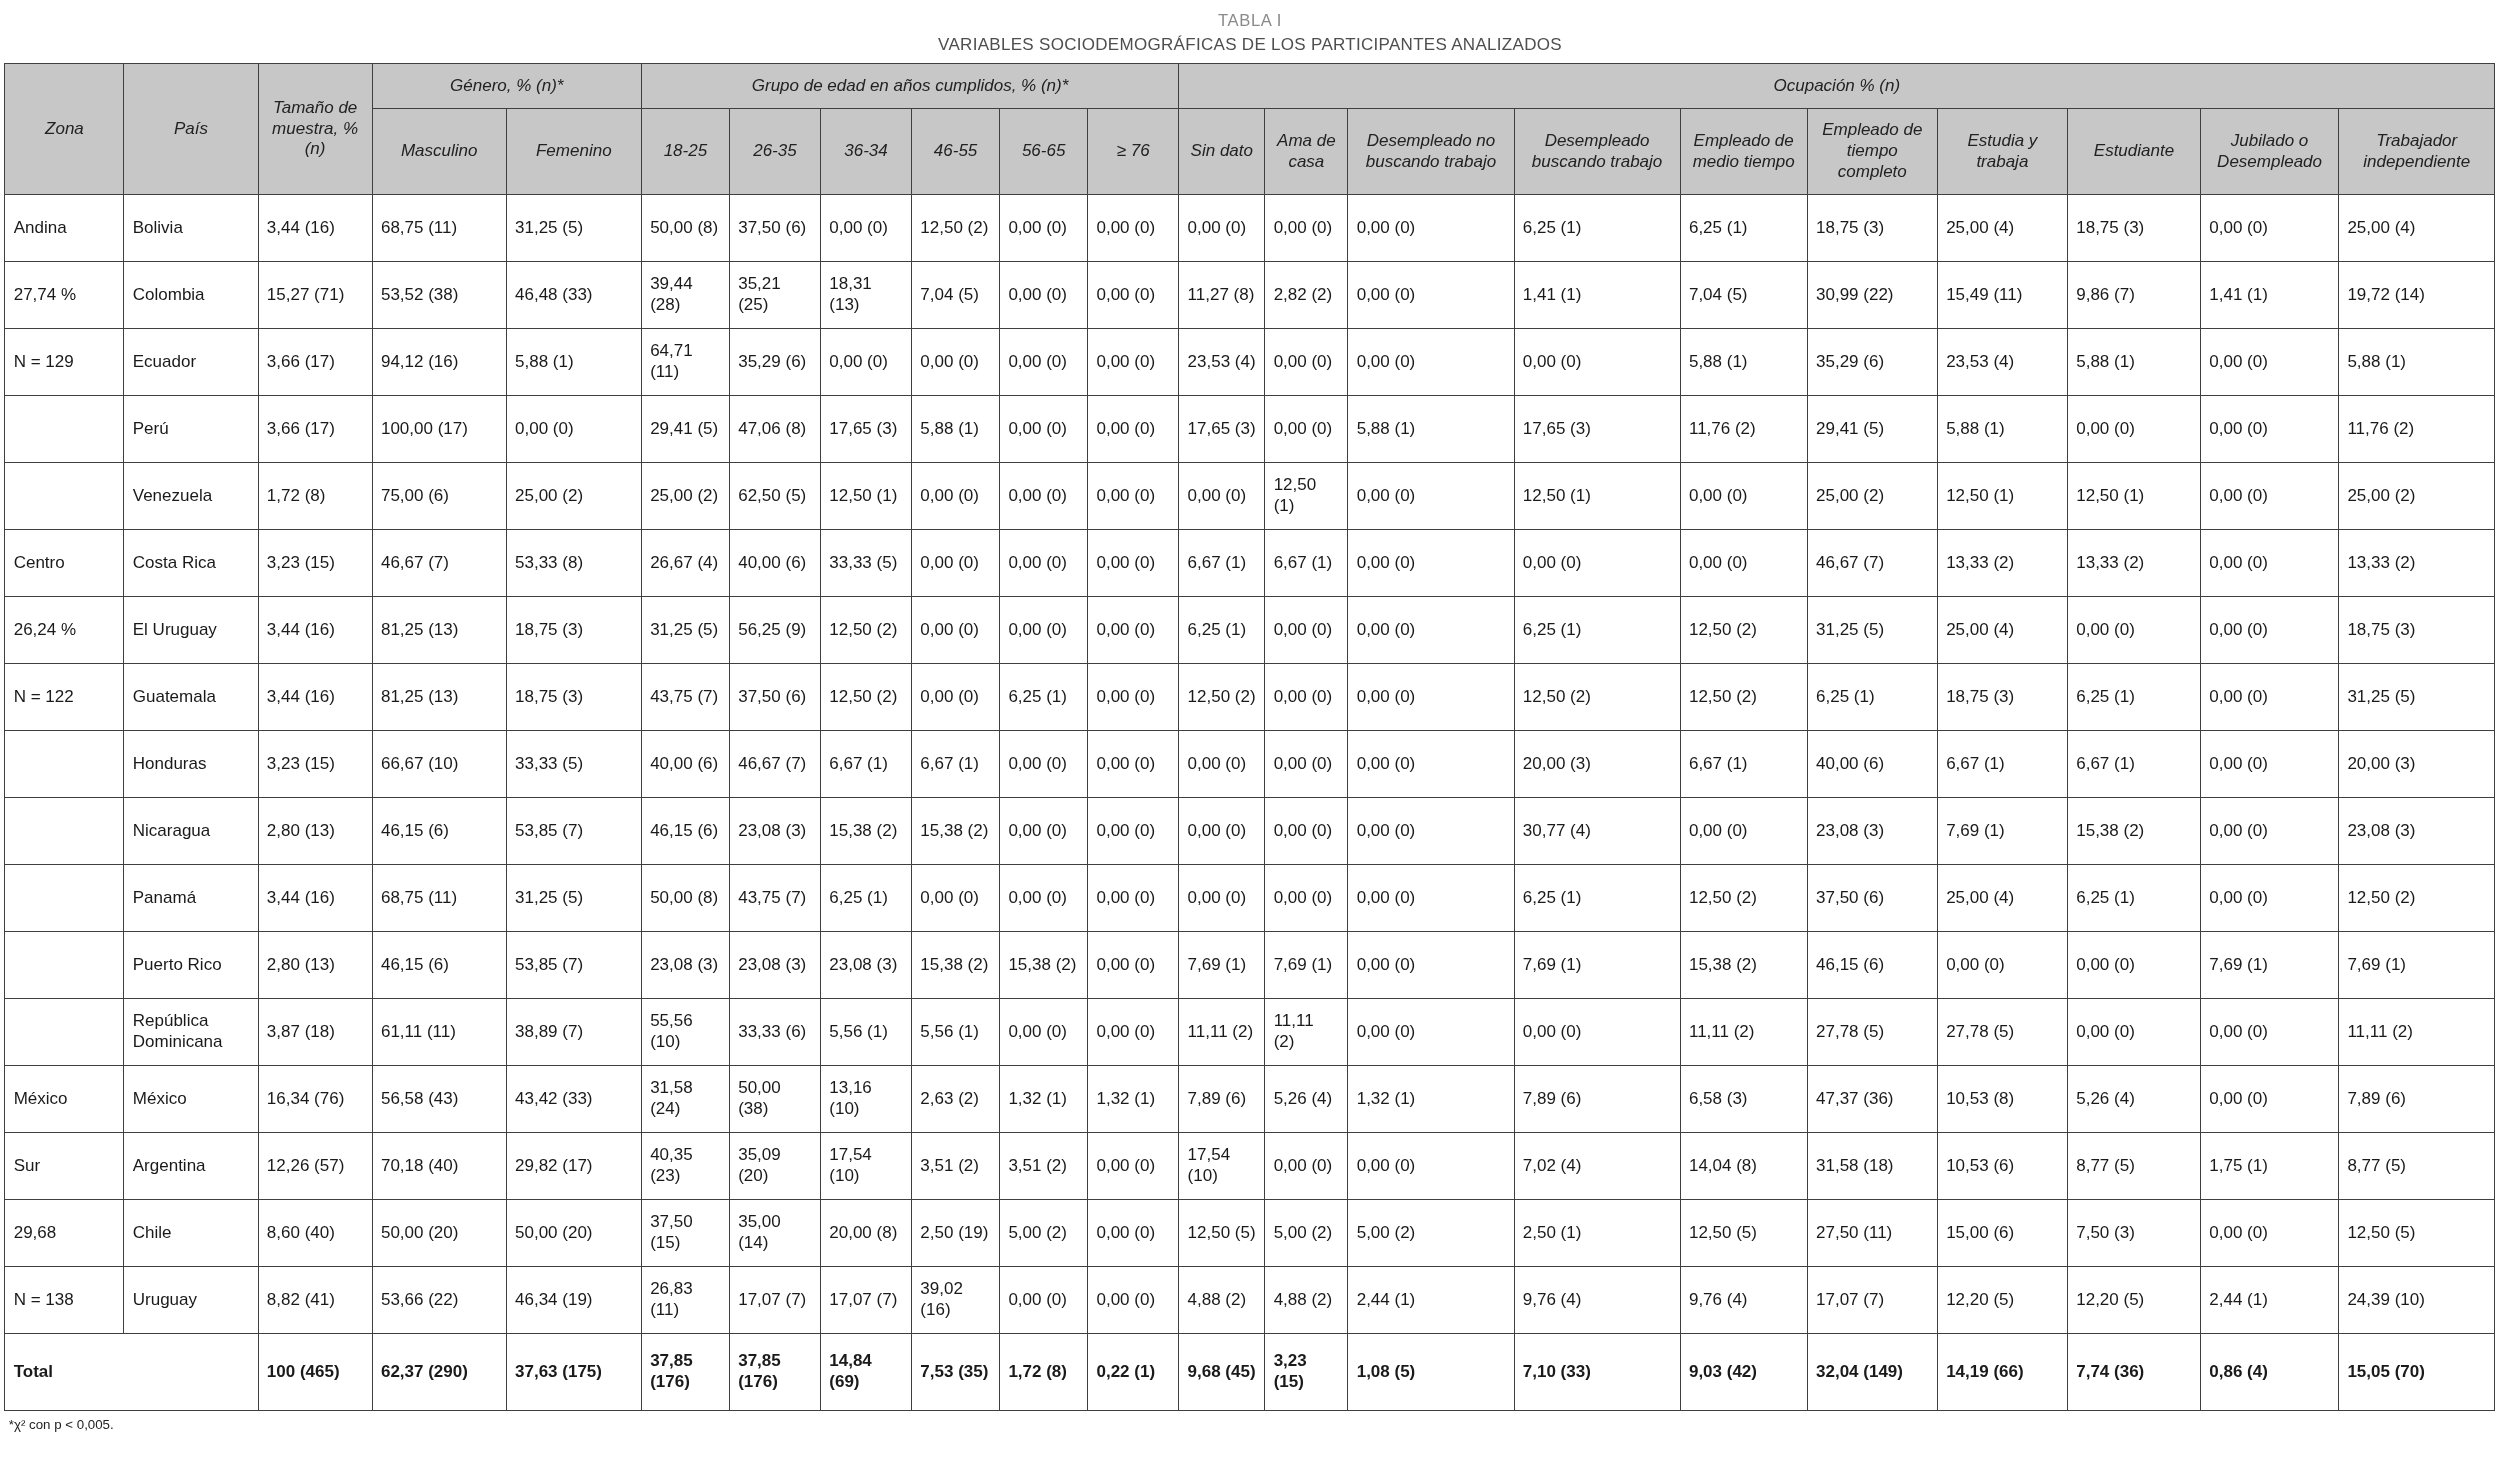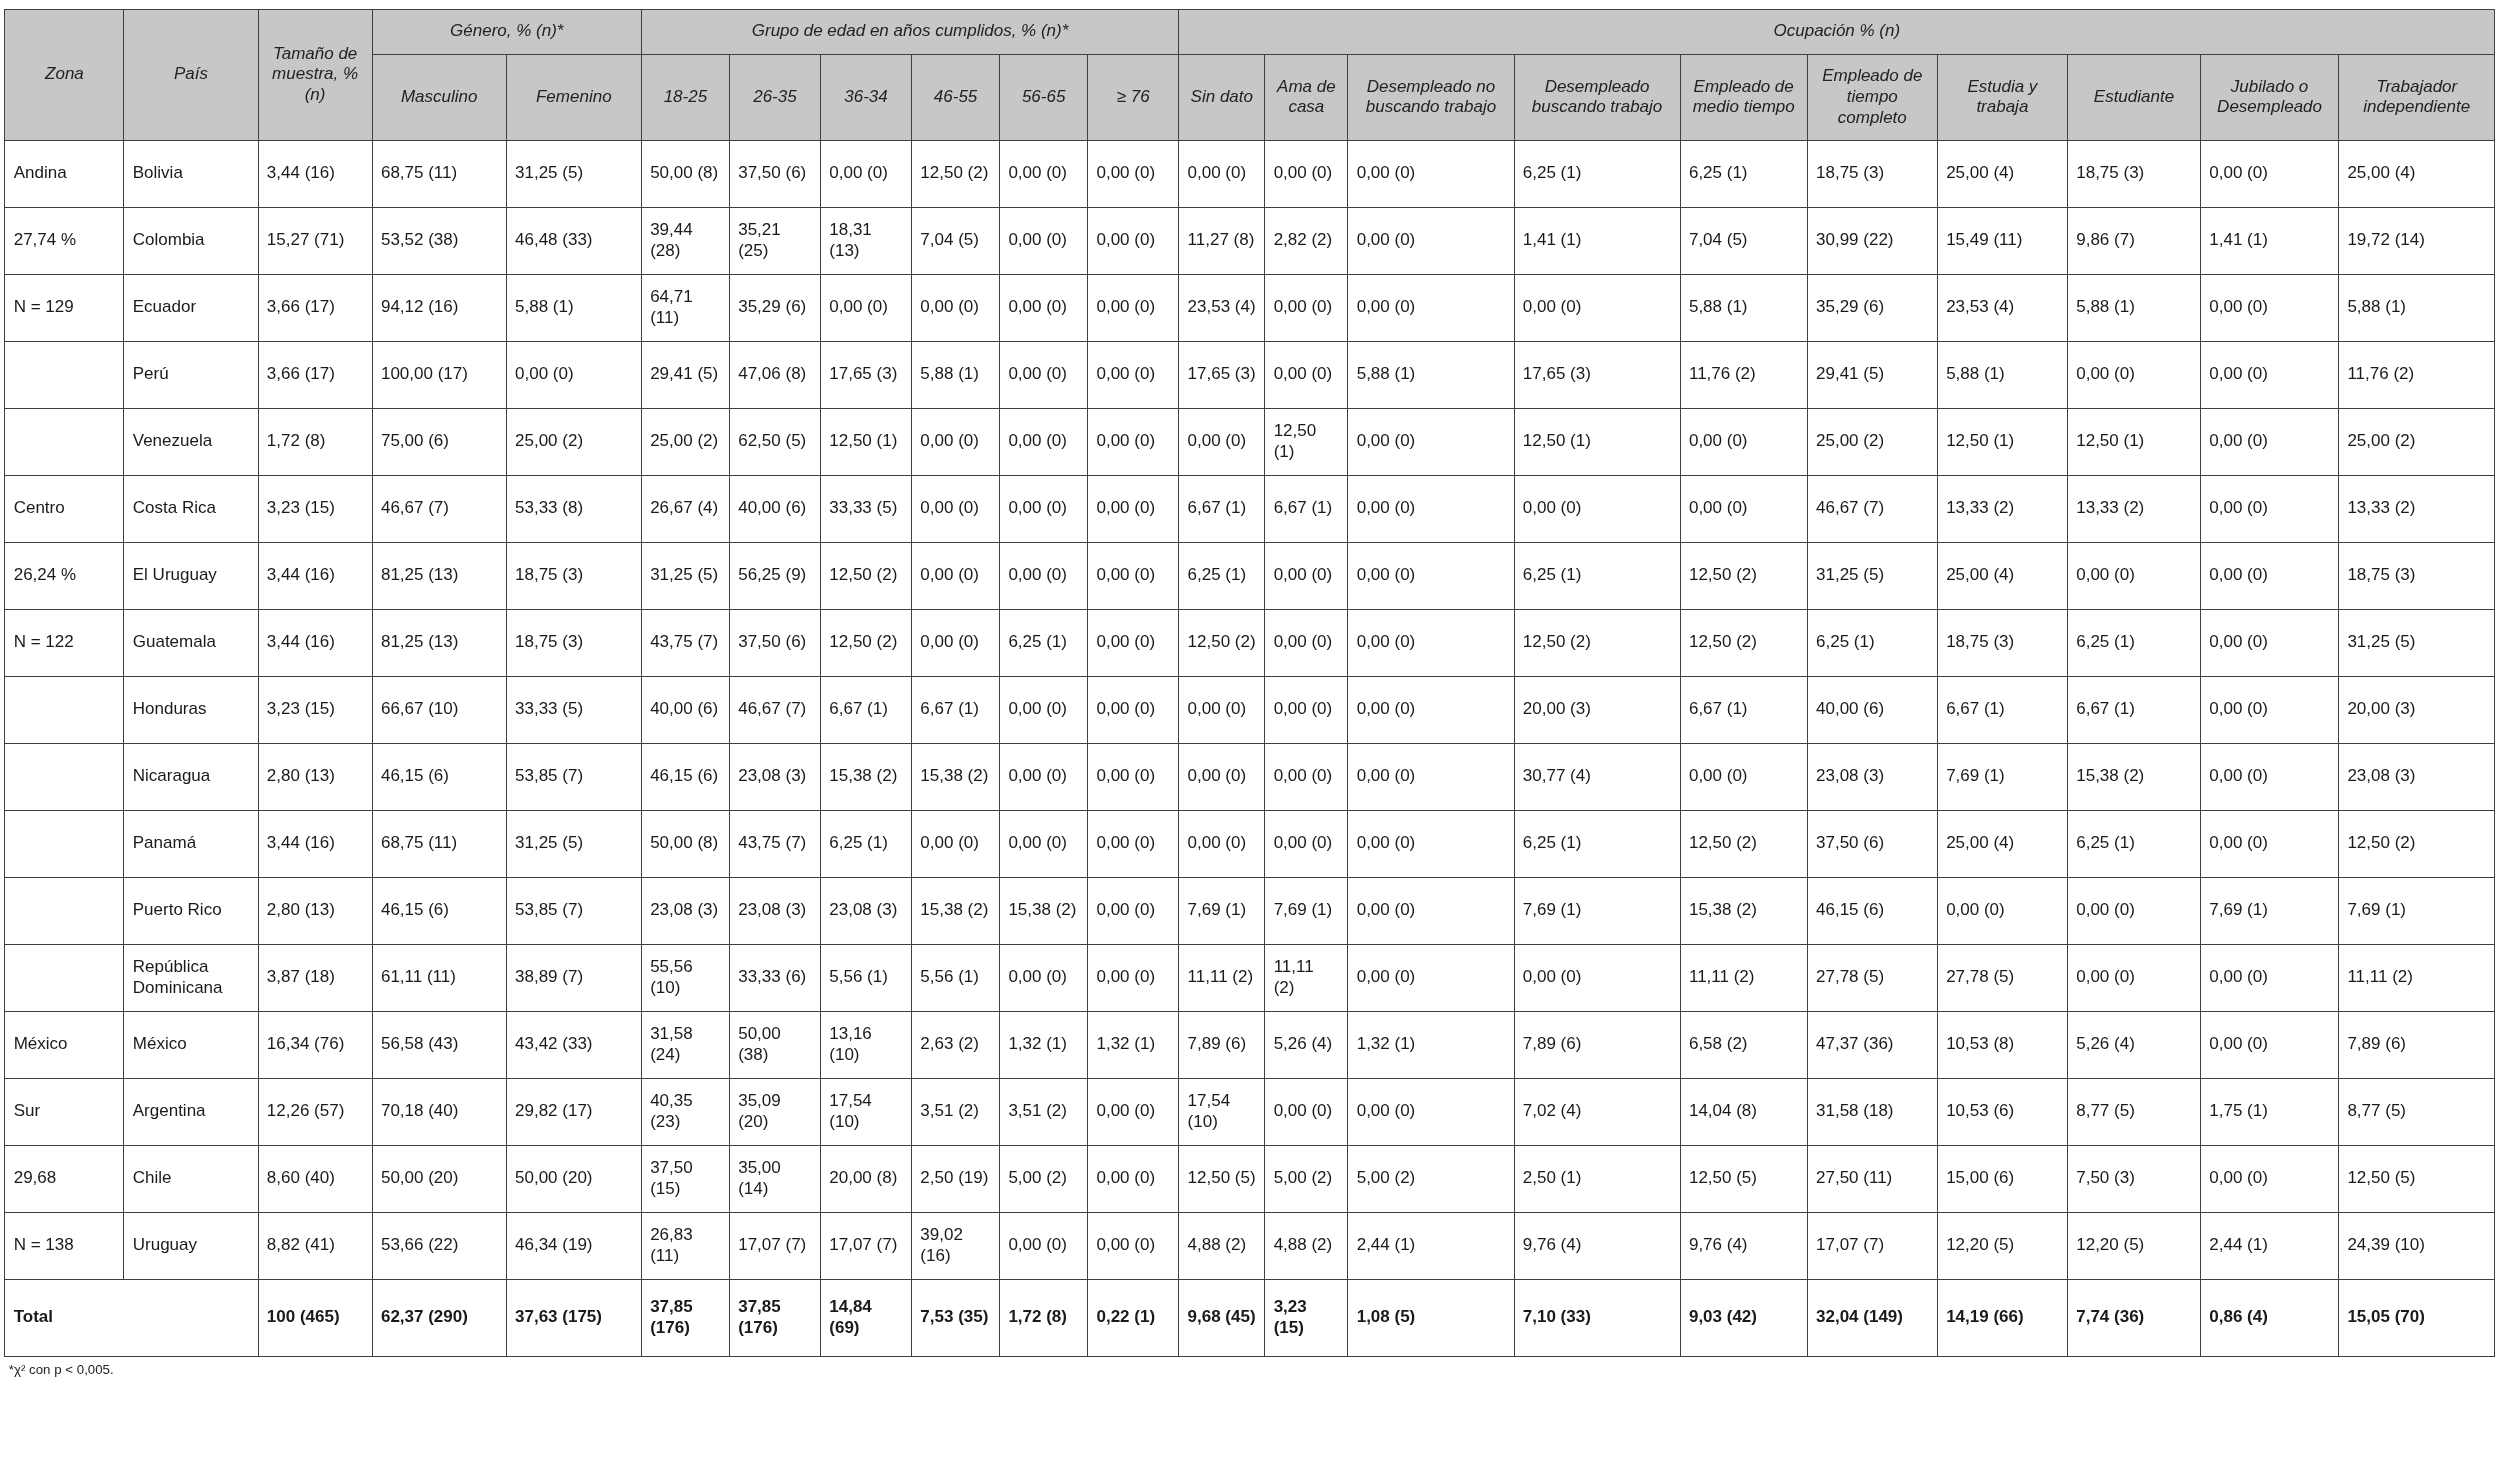--- a/index.html
+++ b/index.html
@@ -60,20 +60,24 @@
     font-size: 13.3px;
     color: #222222;
     margin: 5.5px 0 0 4.4px;
   }
 </style>
 </head>
 <body>
 
 <div class="page">
 
+  <div class="caption">
+    <div class="t-number">TABLA I</div>
+    <div class="t-title">VARIABLES SOCIODEMOGRÁFICAS DE LOS PARTICIPANTES ANALIZADOS</div>
+  </div>
 
   <table class="main">
     <colgroup>
       <col style="width:119px">
         <col style="width:134px">
         <col style="width:114px">
       <col style="width:134px">
         <col style="width:135px">
       <col style="width:88px">
         <col style="width:91px">
@@ -431,21 +435,21 @@
           <td>31,58 (24)</td>
           <td>50,00 (38)</td>
           <td>13,16 (10)</td>
           <td>2,63 (2)</td>
           <td>1,32 (1)</td>
           <td>1,32 (1)</td>
           <td>7,89 (6)</td>
           <td>5,26 (4)</td>
           <td>1,32 (1)</td>
           <td>7,89 (6)</td>
-          <td>6,58 (2)</td>
+          <td>6,58 (3)</td>
           <td>47,37 (36)</td>
           <td>10,53 (8)</td>
           <td>5,26 (4)</td>
           <td>0,00 (0)</td>
           <td>7,89 (6)</td>
         </tr>
         <tr>
           <td>Sur</td>
           <td>Argentina</td>
           <td>12,26 (57)</td>

